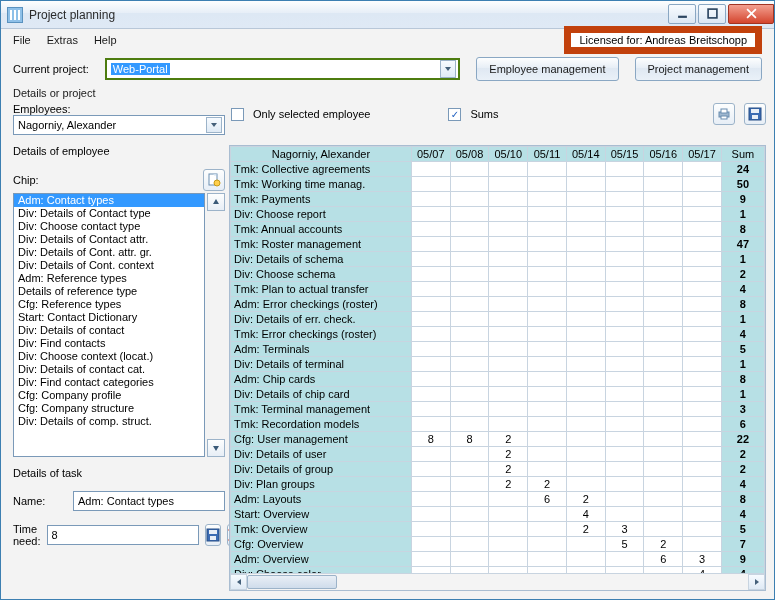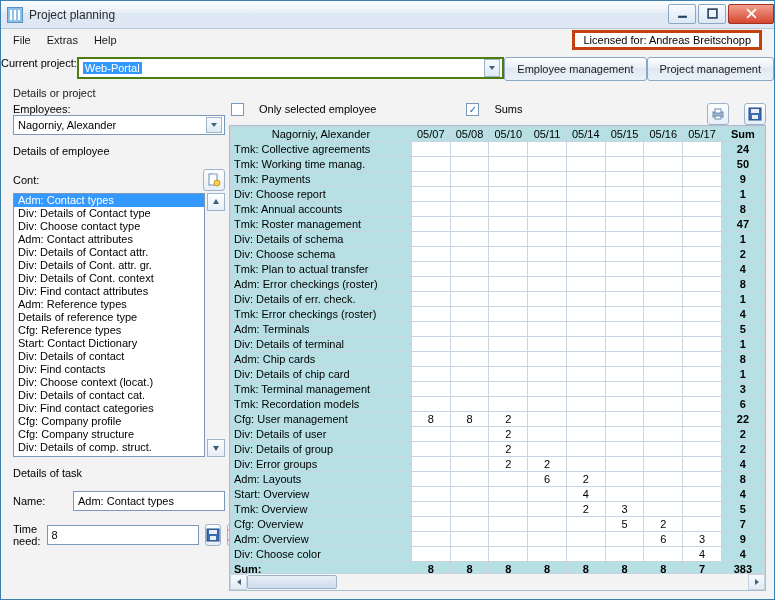--- a/index.html
+++ b/index.html
@@ -12,23 +12,23 @@
   .titlebar .icon { width:16px; height:16px; background:#8ec0e8; border:1px solid #5a92bf; margin-right:6px; position:relative; }
   .titlebar .icon::before { content:""; position:absolute; inset:2px; background:repeating-linear-gradient(90deg,#fff,#fff 2px,#8ec0e8 2px,#8ec0e8 4px); }
   .titlebar .title { color:#2b2b2b; font-size:12px; }
   .titlebar .spacer { flex:1; }
   .winbtn { height:20px; width:28px; margin-top:-2px; border:1px solid #8aa7c3; background:linear-gradient(#f8fbfe,#dce8f4); border-radius:2px; margin-left:2px; display:flex; align-items:center; justify-content:center; color:#2b4560; }
   .winbtn.close { width:46px; background:linear-gradient(#f3a090,#d4452e); border-color:#a23322; color:#fff; border-top-right-radius:0; }
   .winbtn svg { width:11px; height:11px; }
 
   .menubar { height:22px; display:flex; align-items:center; gap:16px; padding:0 12px; background:#f3f3f3; }
   .menubar .menu { color:#1a1a1a; cursor:default; }
-  .licbox { margin-left:auto; border:3px solid #c2410c; background:#fff; padding:1px 8px; font-size:11px; }
-
-  .projrow { display:flex; gap:0; padding:6px 0; }
+  .licbox { margin-left:auto; border:7px solid #c2410c; background:#fff; padding:1px 8px; font-size:11px; }
+
+  .projrow { display:flex; align-items:center; gap:16px; padding:6px 12px; }
   .combo { flex:1; height:22px; border:2px solid #4d7c0f; background:#fff; display:flex; align-items:center; padding:0 2px 0 4px; }
   .combo .sel { background:#3399ff; color:#fff; padding:0 2px; }
   .combo .arrow { margin-left:auto; width:16px; height:18px; border:1px solid #9cb3c9; background:linear-gradient(#f7fbff,#dfeaf5); display:flex; align-items:center; justify-content:center; }
   .btn { height:24px; border:1px solid #8aa7c3; background:linear-gradient(#fdfefe,#e7eef6 45%,#dfe8f2 46%,#eaf1f8); border-radius:3px; padding:0 12px; font-size:11px; color:#1a1a1a; }
 
   .section-label { padding:0 12px 4px 12px; color:#1a1a1a; }
 
   .main { flex:1; display:flex; gap:4px; padding:0 8px 8px 12px; min-height:0; }
 
   
@@ -47,37 +47,37 @@
   .updown { display:flex; flex-direction:column; justify-content:space-between; width:18px; }
   .updown .box { width:18px; height:18px; border:1px solid #9cb3c9; background:linear-gradient(#fdfefe,#e7eef6); display:flex; align-items:center; justify-content:center; }
 
   .task-details { margin-top:10px; }
   .formrow { display:flex; align-items:center; gap:6px; margin:12px 0; }
   .formrow label { width:62px; }
   .txt { flex:1; height:20px; border:1px solid #7a99b8; background:#fff; padding:0 4px; font:inherit; }
 
   
   .right { flex:1; display:flex; flex-direction:column; min-width:0; }
-  .right-top { display:flex; align-items:flex-start; gap:15px; padding:0 0 0 2px; }
+  .right-top { display:flex; align-items:center; gap:9px; padding:0 0 20px 2px; }
   .check { width:13px; height:13px; border:1px solid #7a99b8; background:#fff; display:inline-flex; align-items:center; justify-content:center; }
   .check.checked::after { content:"✓"; font-size:10px; color:#2060c0; }
   .right-top .gap { width:60px; }
   .right-top .spacer { flex:1; }
 
   .grid-wrap { flex:1; border:1px solid #a9bdd1; background:#fff; overflow:hidden; display:flex; flex-direction:column; }
   .grid-scroll { flex:1; overflow:auto; }
   table.grid { border-collapse:collapse; width:100%; font-size:11px; }
   table.grid th, table.grid td { border:1px solid #c8d4e0; padding:0 3px; height:14px; line-height:14px; white-space:nowrap; text-align:center; }
   table.grid th { background:#b7e0e5; font-weight:normal; }
   table.grid td.first { text-align:left; background:#b7e0e5; }
   table.grid td.sum { background:#b7e0e5; font-weight:bold; }
   table.grid tr.sumrow td { background:#b7e0e5; font-weight:bold; }
   table.grid th:first-child, td.first { width:168px; min-width:168px; }
   table.grid th.day, td.day { width:36px; min-width:36px; }
-  table.grid th.sumh, td.sum { width:40px; min-width:40px; background:#b7e0e5; font-weight:bold; }
+  table.grid th.sumh, td.sum { width:40px; min-width:40px; background:#b7e0e5; font-weight:normal; }
 
   .hscroll { height:17px; border-top:1px solid #c8d4e0; background:#f0f0f0; position:relative; }
   .hscroll .track { position:absolute; left:17px; right:17px; top:0; bottom:0; background:#f4f4f4; }
   .hscroll .thumb { position:absolute; left:17px; width:90px; top:1px; bottom:1px; background:linear-gradient(#e9eff6,#cfdceb); border:1px solid #9cb3c9; border-radius:2px; }
   .hscroll .arrL,.hscroll .arrR { position:absolute; top:0; bottom:0; width:17px; background:linear-gradient(#f7fbff,#dfeaf5); border:1px solid #c8d4e0; display:flex; align-items:center; justify-content:center; }
   .hscroll .arrL{ left:0; } .hscroll .arrR{ right:0; }
 
   svg.tri { width:8px; height:8px; }
 </style>
 </head>
@@ -138,40 +138,38 @@
         <div class="arrow">
             <svg class="tri" viewBox="0 0 8 8">
               <polygon points="1,2 7,2 4,6" fill="#44607a"></polygon>
             </svg>
           </div>
       </div>
 
       <div style="margin-bottom:10px;">Details of employee</div>
 
       <div class="tasks-head">
-        <span>Cont:</span>
+        <span>Chip:</span>
         <div class="iconbtn">
           <svg viewBox="0 0 14 14">
               <rect x="2" y="1" width="8" height="11" fill="#fff" stroke="#6a8db0"></rect>
               <path d="M6 1 h4 l-2 2 z" fill="#cfe1f2"></path>
               <circle cx="10" cy="10" r="3" fill="#ffcf4b" stroke="#c79a17"></circle>
             </svg>
         </div>
       </div>
 
       <div class="tasks-wrap">
         <div class="tasks-list" id="tasks-list">
             <div class="item selected">Adm: Contact types</div>
             <div class="item">Div: Details of Contact type</div>
             <div class="item">Div: Choose contact type</div>
-            <div class="item">Adm: Contact attributes</div>
             <div class="item">Div: Details of Contact attr.</div>
             <div class="item">Div: Details of Cont. attr. gr.</div>
             <div class="item">Div: Details of Cont. context</div>
-            <div class="item">Div: Find contact attributes</div>
             <div class="item">Adm: Reference types</div>
             <div class="item">Details of reference type</div>
             <div class="item">Cfg: Reference types</div>
             <div class="item">Start: Contact Dictionary</div>
             <div class="item">Div: Details of contact</div>
             <div class="item">Div: Find contacts</div>
             <div class="item">Div: Choose context (locat.)</div>
             <div class="item">Div: Details of contact cat.</div>
             <div class="item">Div: Find contact categories</div>
             <div class="item">Cfg: Company profile</div>
@@ -503,21 +501,21 @@
                   <td class="day"></td>
                   <td class="day">2</td>
                   <td class="day"></td>
                   <td class="day"></td>
                   <td class="day"></td>
                   <td class="day"></td>
                   <td class="day"></td>
                   <td class="sum">2</td>
                 </tr>
                 <tr>
-                  <td class="first">Div: Error groups</td>
+                  <td class="first">Div: Plan groups</td>
                   <td class="day"></td>
                   <td class="day"></td>
                   <td class="day">2</td>
                   <td class="day">2</td>
                   <td class="day"></td>
                   <td class="day"></td>
                   <td class="day"></td>
                   <td class="day"></td>
                   <td class="sum">4</td>
                 </tr>

